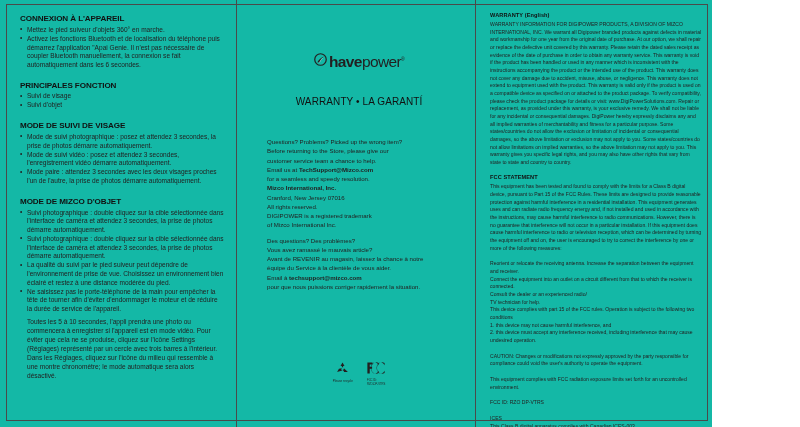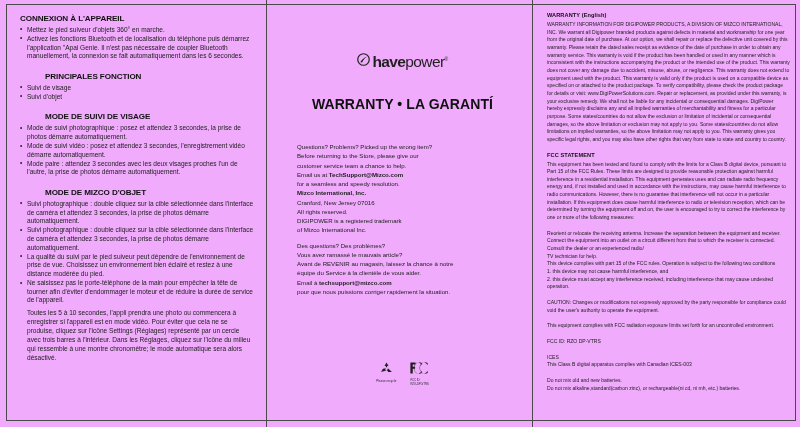--- a/index.html
+++ b/index.html
@@ -10,24 +10,24 @@
   body {
     width: 800px;
     height: 427px;
     overflow: hidden;
     font-family: "Liberation Sans", sans-serif;
     color: #1a1a1a;
   }
 
   .sheet {
     position: relative;
-    width: 800px;
+    width: 712px;
     height: 427px;
     box-sizing: border-box;
-    background: #f0abfc;
+    background: #14b8a6;
     display: flex;
     align-items: flex-end;
   }
 
   
   .sheet::before {
     content: "";
     position: absolute;
     left: 6px; top: 4px; right: 4px; bottom: 6px;
     border: 1px solid #4a4a4a;
@@ -57,21 +57,21 @@
 
   
   .fr-h {
     font-size: 8.1px;
     font-weight: bold;
     letter-spacing: -0.1px;
     margin: 0 0 2.5px 0;
     line-height: 1.15;
     color: #111;
   }
-  .fr-h.spaced { margin-top: 11px; margin-left: 25px; }
+  .fr-h.spaced { margin-top: 11px; }
   .fr-list {
     list-style: none;
     margin: 0 0 0 0;
     padding: 0;
   }
   .fr-list li {
     position: relative;
     font-size: 6.55px;
     line-height: 1.32;
     padding-left: 7px;
@@ -117,22 +117,22 @@
   }
   .logo-word b { font-weight: bold; }
   .logo-word span.light { font-weight: normal; }
   .logo-reg {
     font-size: 5px;
     vertical-align: super;
     font-weight: normal;
   }
   .warranty-title {
     margin-top: 26px;
-    font-size: 14px;
-    font-weight: bold;
+    font-size: 10px;
+    font-weight: normal;
     letter-spacing: 0.1px;
     color: #111;
     text-align: center;
   }
   .mid-body {
     margin-top: 30px;
     align-self: flex-start;
     width: 100%;
   }
   .mid-line {

